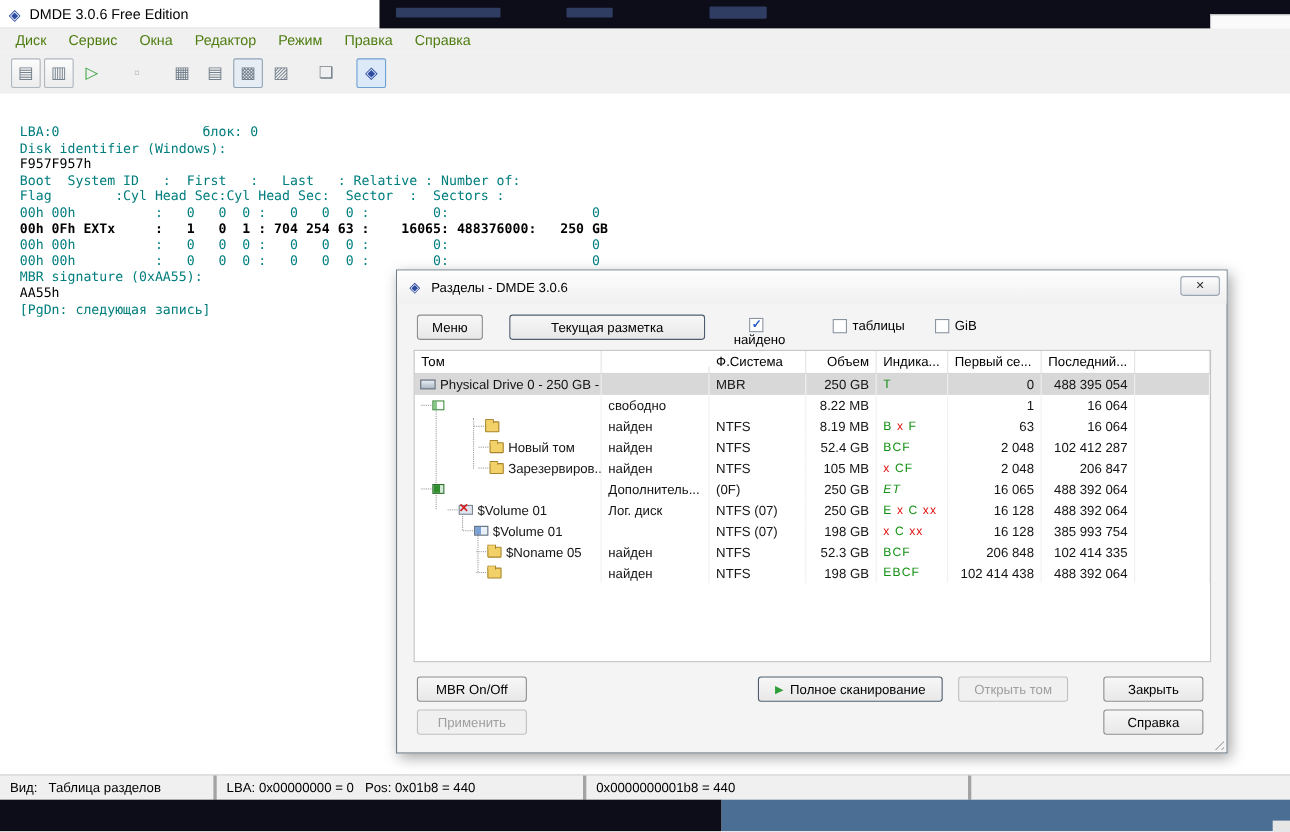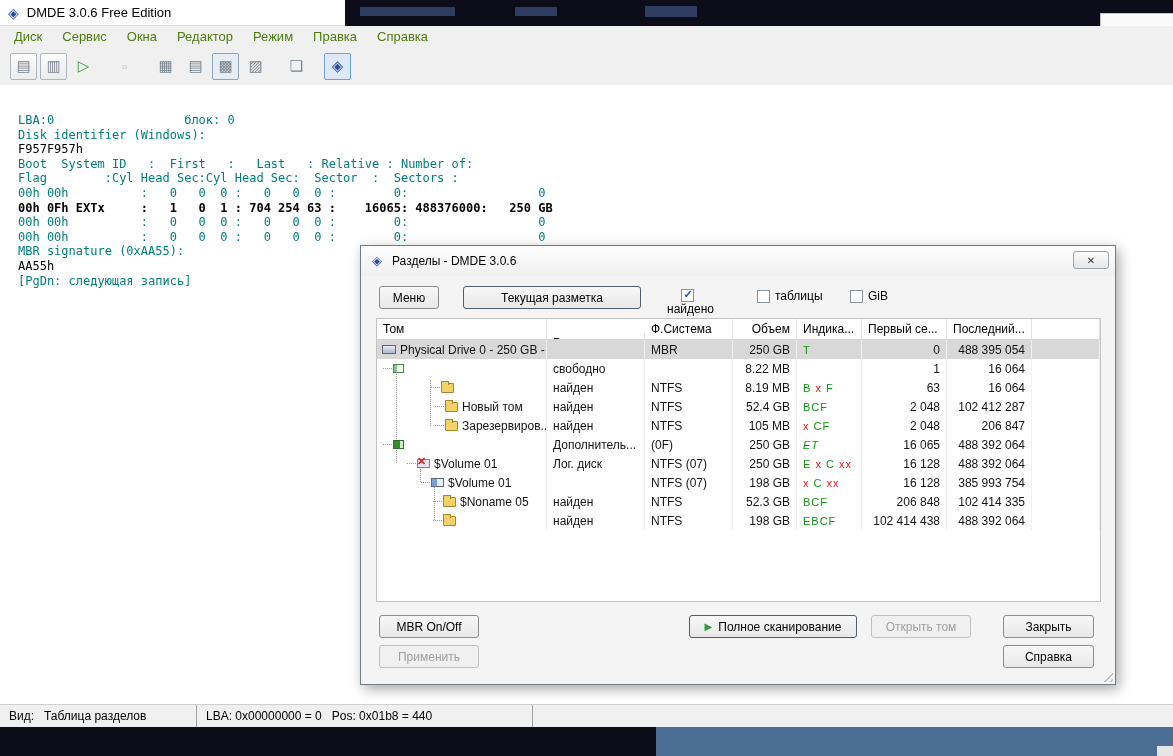--- a/index.html
+++ b/index.html
@@ -33,21 +33,21 @@
 .infobar{position:absolute;left:0;top:85px;width:1173px;height:21px;background:#fff;border-top:1px solid #151515;border-bottom:1px solid #151515;display:flex;align-items:center;padding-left:14px;font-size:13px;color:#000}
 
 
 .editor{position:absolute;left:0;top:106px;width:1173px;height:598px;background:#fff;padding:7px 0 0 18px;font-family:"DejaVu Sans Mono",monospace;font-size:12px;line-height:14.6px;white-space:pre}
 .eline.teal{color:#007d7d}
 .eline.black{color:#000}
 .eline.bold{color:#000;font-weight:bold}
 
 
 .statusbar{position:absolute;left:0;top:704px;width:1173px;height:23px;background:#f0f0f0;border-top:1px solid #cfcfcf;display:flex;font-size:12px;color:#000}
-.seg{border-right:1px solid #a3a3a3;padding:4px 0 0 9px;white-space:pre;overflow:hidden}
+.seg{border-right:3px solid #a3a3a3;padding:4px 0 0 9px;white-space:pre;overflow:hidden}
 .s0{width:197px}.s1{width:336px}.s2{width:350px}.s3{flex:1;border-right:none}
 
 
 .taskbar{position:absolute;left:0;top:727px;width:1173px;height:29px}
 .task-left{position:absolute;left:0;top:0;width:656px;height:29px;background:#0c0d18}
 .task-right{position:absolute;left:656px;top:0;width:517px;height:29px;background:#4b6e94}
 .task-corner{position:absolute;right:0;bottom:0;width:16px;height:10px;background:#e6e6e6}
 
 
 .dialog{position:absolute;left:360px;top:245px;width:756px;height:440px;background:#f4f4f4;border:1px solid #6f7d88;box-shadow:3px 4px 12px rgba(0,0,0,.35)}
@@ -158,20 +158,21 @@
         <span style="color: rgb(45, 77, 160);">◈</span>
       </div>
     </div>
 
 
   <div class="editor"><div class="eline teal">LBA:0                  блок: 0</div><div class="eline teal">Disk identifier (Windows):</div><div class="eline black">F957F957h</div><div class="eline teal">Boot  System ID   :  First   :   Last   : Relative : Number of:</div><div class="eline teal">Flag        :Cyl Head Sec:Cyl Head Sec:  Sector  :  Sectors :</div><div class="eline teal">00h 00h          :   0   0  0 :   0   0  0 :        0:                  0</div><div class="eline bold">00h 0Fh EXTx     :   1   0  1 : 704 254 63 :    16065: 488376000:   250 GB</div><div class="eline teal">00h 00h          :   0   0  0 :   0   0  0 :        0:                  0</div><div class="eline teal">00h 00h          :   0   0  0 :   0   0  0 :        0:                  0</div><div class="eline teal">MBR signature (0xAA55):</div><div class="eline black">AA55h</div><div class="eline teal">[PgDn: следующая запись]</div></div>
 
   <div class="statusbar">
       <div class="seg s0">Вид:   Таблица разделов</div>
       <div class="seg s1">LBA: 0x00000000 = 0   Pos: 0x01b8 = 440</div>
+      <div class="seg s2">0x0000000001b8 = 440</div>
       <div class="seg s3"></div>
     </div>
 
   <div class="taskbar">
     <div class="task-left"></div>
     <div class="task-right"></div>
     <div class="task-corner"></div>
   </div>
 
   <div class="dialog">

